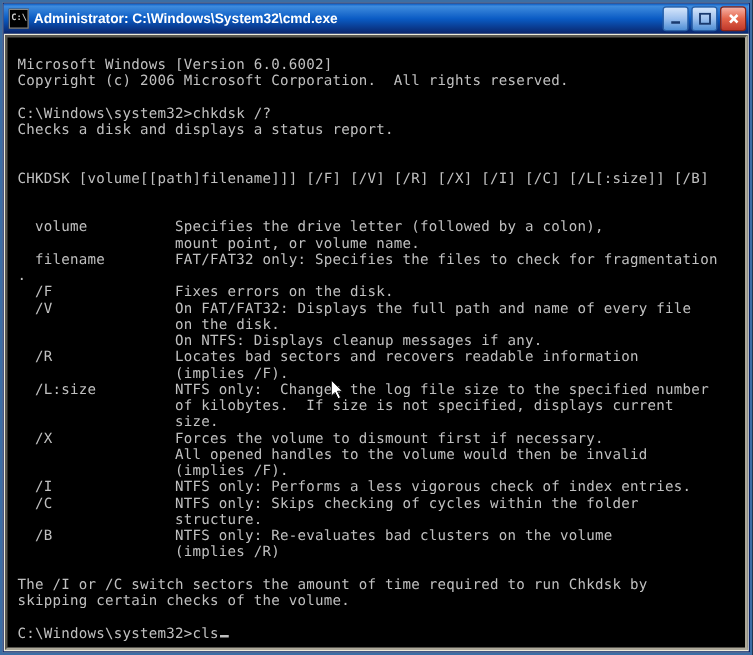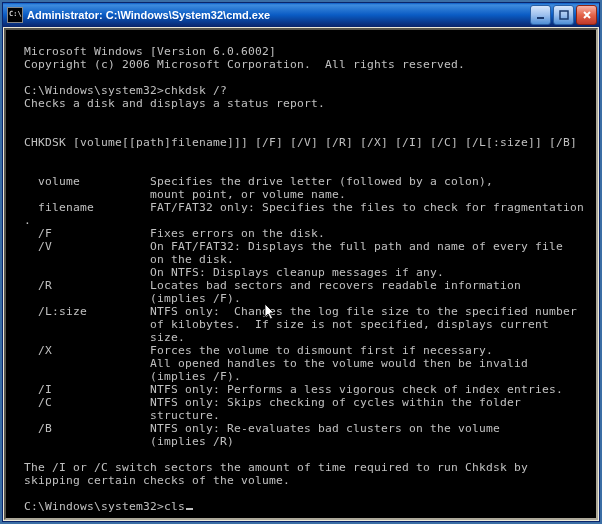--- a/index.html
+++ b/index.html
@@ -65,21 +65,21 @@
     color: #fff;
     border-color: #8b2414;
   }
   .console {
     flex: 1;
     background: #000;
     color: #c0c0c0;
     font-family: "Lucida Console", Consolas, monospace;
     font-size: 11.3px;
     line-height: 13px;
-    padding: 2px 18px;
+    padding: 2px 8px;
     white-space: pre;
     overflow: hidden;
     letter-spacing: 0.2px;
     position: relative;
     border: 2px inset #aca899;
     margin: 1px;
   }
   .cursor {
     display: inline-block;
     width: 7px;

